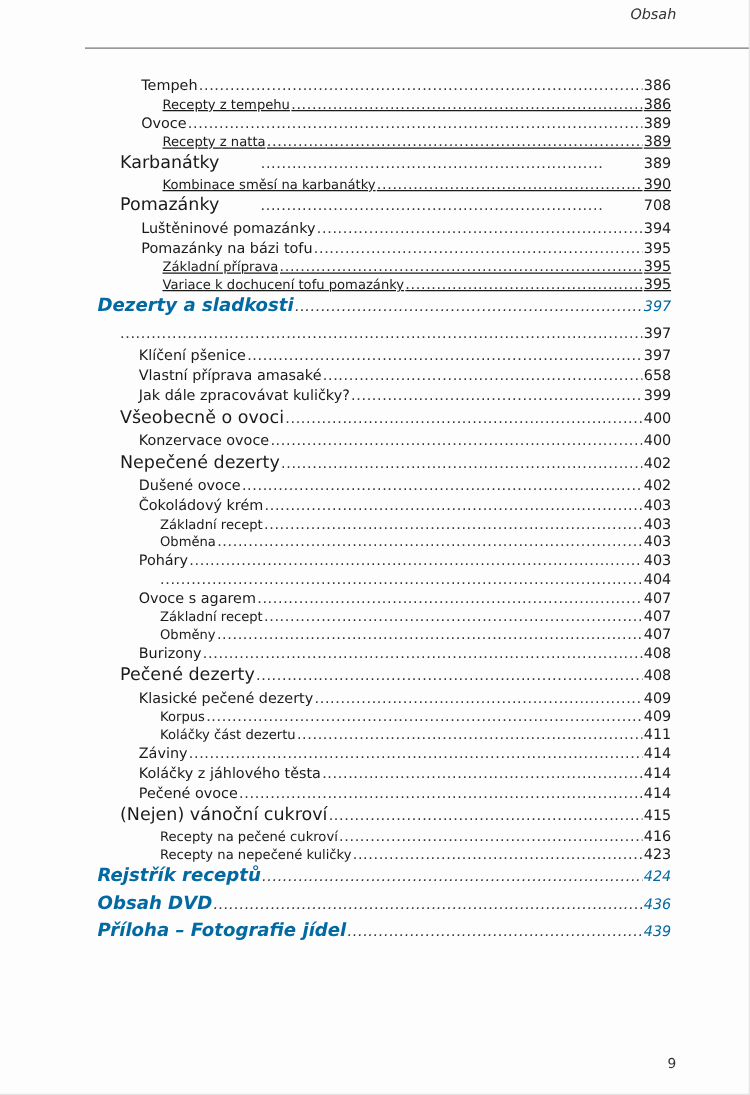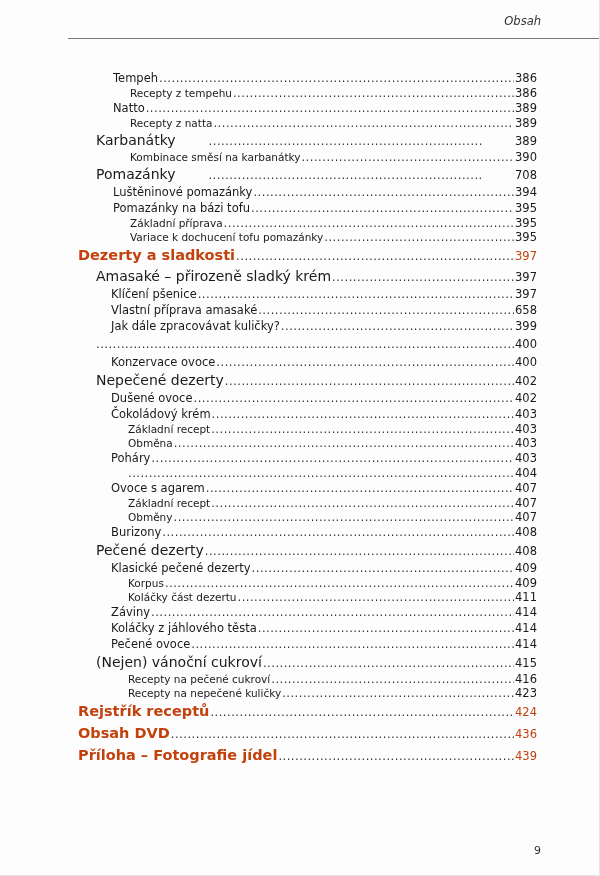--- a/index.html
+++ b/index.html
@@ -11,58 +11,58 @@
       position: relative;
     }
     .page {
       position: absolute; left: 0; top: 0; width: 600px; height: 876px;
       background: #fdfdfd;
       border-right: 1px solid #e4e4e4;
       border-bottom: 1px solid #e4e4e4;
       box-sizing: border-box;
     }
     .running-head {
-      position: absolute; right: 58px; top: 14px;
+      position: absolute; right: 58px; top: 4px;
       font-style: italic; font-size: 11.5px; color: #333;
       font-family: "DejaVu Sans", sans-serif;
     }
     .head-rule {
       position: absolute; left: 68px; right: 0; top: 38px;
       height: 1px; background: #777;
     }
     .toc {
-      position: absolute; left: 78px; top: 70px; width: 459px;
+      position: absolute; left: 78px; top: 60px; width: 459px;
       margin: 0; padding: 0; list-style: none;
     }
     .toc-row {
       display: flex; align-items: baseline;
       white-space: nowrap; overflow: hidden;
     }
     .toc-row .title { flex: 0 0 auto; padding-right: 1px; }
     .toc-row .dots {
       flex: 1 1 auto; overflow: hidden;
       color: #333; letter-spacing: 0.5px;
     }
     .toc-row .dots::before {
       content: "..................................................................................................................................................................................................................";
     }
     .toc-row .page-num { flex: 0 0 auto; padding-left: 1px; text-align: center; }
 
     
-    .lvl1 { font-weight: bold; font-size: 14.5px; height: 22px; line-height: 22px; color: #c2410c; }
+    .lvl1 { font-weight: bold; font-size: 14.5px; height: 22px; line-height: 22px; color: #0369a1; font-style: italic; }
     .lvl1 .dots, .lvl1 .page-num { font-weight: normal; font-size: 11.5px; }
     .lvl2 { font-size: 14px; height: 20px; line-height: 20px; padding-left: 18px; }
     .lvl2 .dots, .lvl2 .page-num { font-size: 11.5px; }
     .lvl3 { font-size: 11.5px; height: 16px; line-height: 16px; padding-left: 33px; }
     .lvl4 { font-size: 10.5px; height: 14px; line-height: 14px; padding-left: 50px; }
     .lvl4 .dots, .lvl4 .page-num { font-size: 11.5px; }
 
     
     .lvl3.top { padding-left: 35px; }
-    .lvl4.top { padding-left: 52px; }
+    .lvl4.top { padding-left: 52px; text-decoration: underline; }
     .lvl2.top { padding-left: 18px; gap: 32px; }
 
     .folio {
       position: absolute; right: 58px; bottom: 18px;
       font-size: 11px; color: #333;
     }
   </style>
 </head>
 <body>
 
@@ -75,21 +75,21 @@
         <span class="title">Tempeh</span>
         <span class="dots"></span>
         <span class="page-num">386</span>
       </li>
       <li class="toc-row lvl4 top">
         <span class="title">Recepty z tempehu</span>
         <span class="dots"></span>
         <span class="page-num">386</span>
       </li>
       <li class="toc-row lvl3 top">
-        <span class="title">Natto</span>
+        <span class="title">Ovoce</span>
         <span class="dots"></span>
         <span class="page-num">389</span>
       </li>
       <li class="toc-row lvl4 top">
         <span class="title">Recepty z natta</span>
         <span class="dots"></span>
         <span class="page-num">389</span>
       </li>
       <li class="toc-row lvl2 top">
         <span class="title">Karbanátky</span>
@@ -125,40 +125,40 @@
         <span class="title">Variace k dochucení tofu pomazánky</span>
         <span class="dots"></span>
         <span class="page-num">395</span>
       </li>
       <li class="toc-row lvl1">
         <span class="title">Dezerty a sladkosti</span>
         <span class="dots"></span>
         <span class="page-num">397</span>
       </li>
       <li class="toc-row lvl2">
-        <span class="title">Amasaké – přirozeně sladký krém</span>
         <span class="dots"></span>
         <span class="page-num">397</span>
       </li>
       <li class="toc-row lvl3">
         <span class="title">Klíčení pšenice</span>
         <span class="dots"></span>
         <span class="page-num">397</span>
       </li>
       <li class="toc-row lvl3">
         <span class="title">Vlastní příprava amasaké</span>
         <span class="dots"></span>
         <span class="page-num">658</span>
       </li>
       <li class="toc-row lvl3">
         <span class="title">Jak dále zpracovávat kuličky?</span>
         <span class="dots"></span>
         <span class="page-num">399</span>
       </li>
       <li class="toc-row lvl2">
+        <span class="title">Všeobecně o ovoci</span>
         <span class="dots"></span>
         <span class="page-num">400</span>
       </li>
       <li class="toc-row lvl3">
         <span class="title">Konzervace ovoce</span>
         <span class="dots"></span>
         <span class="page-num">400</span>
       </li>
       <li class="toc-row lvl2">
         <span class="title">Nepečené dezerty</span>

